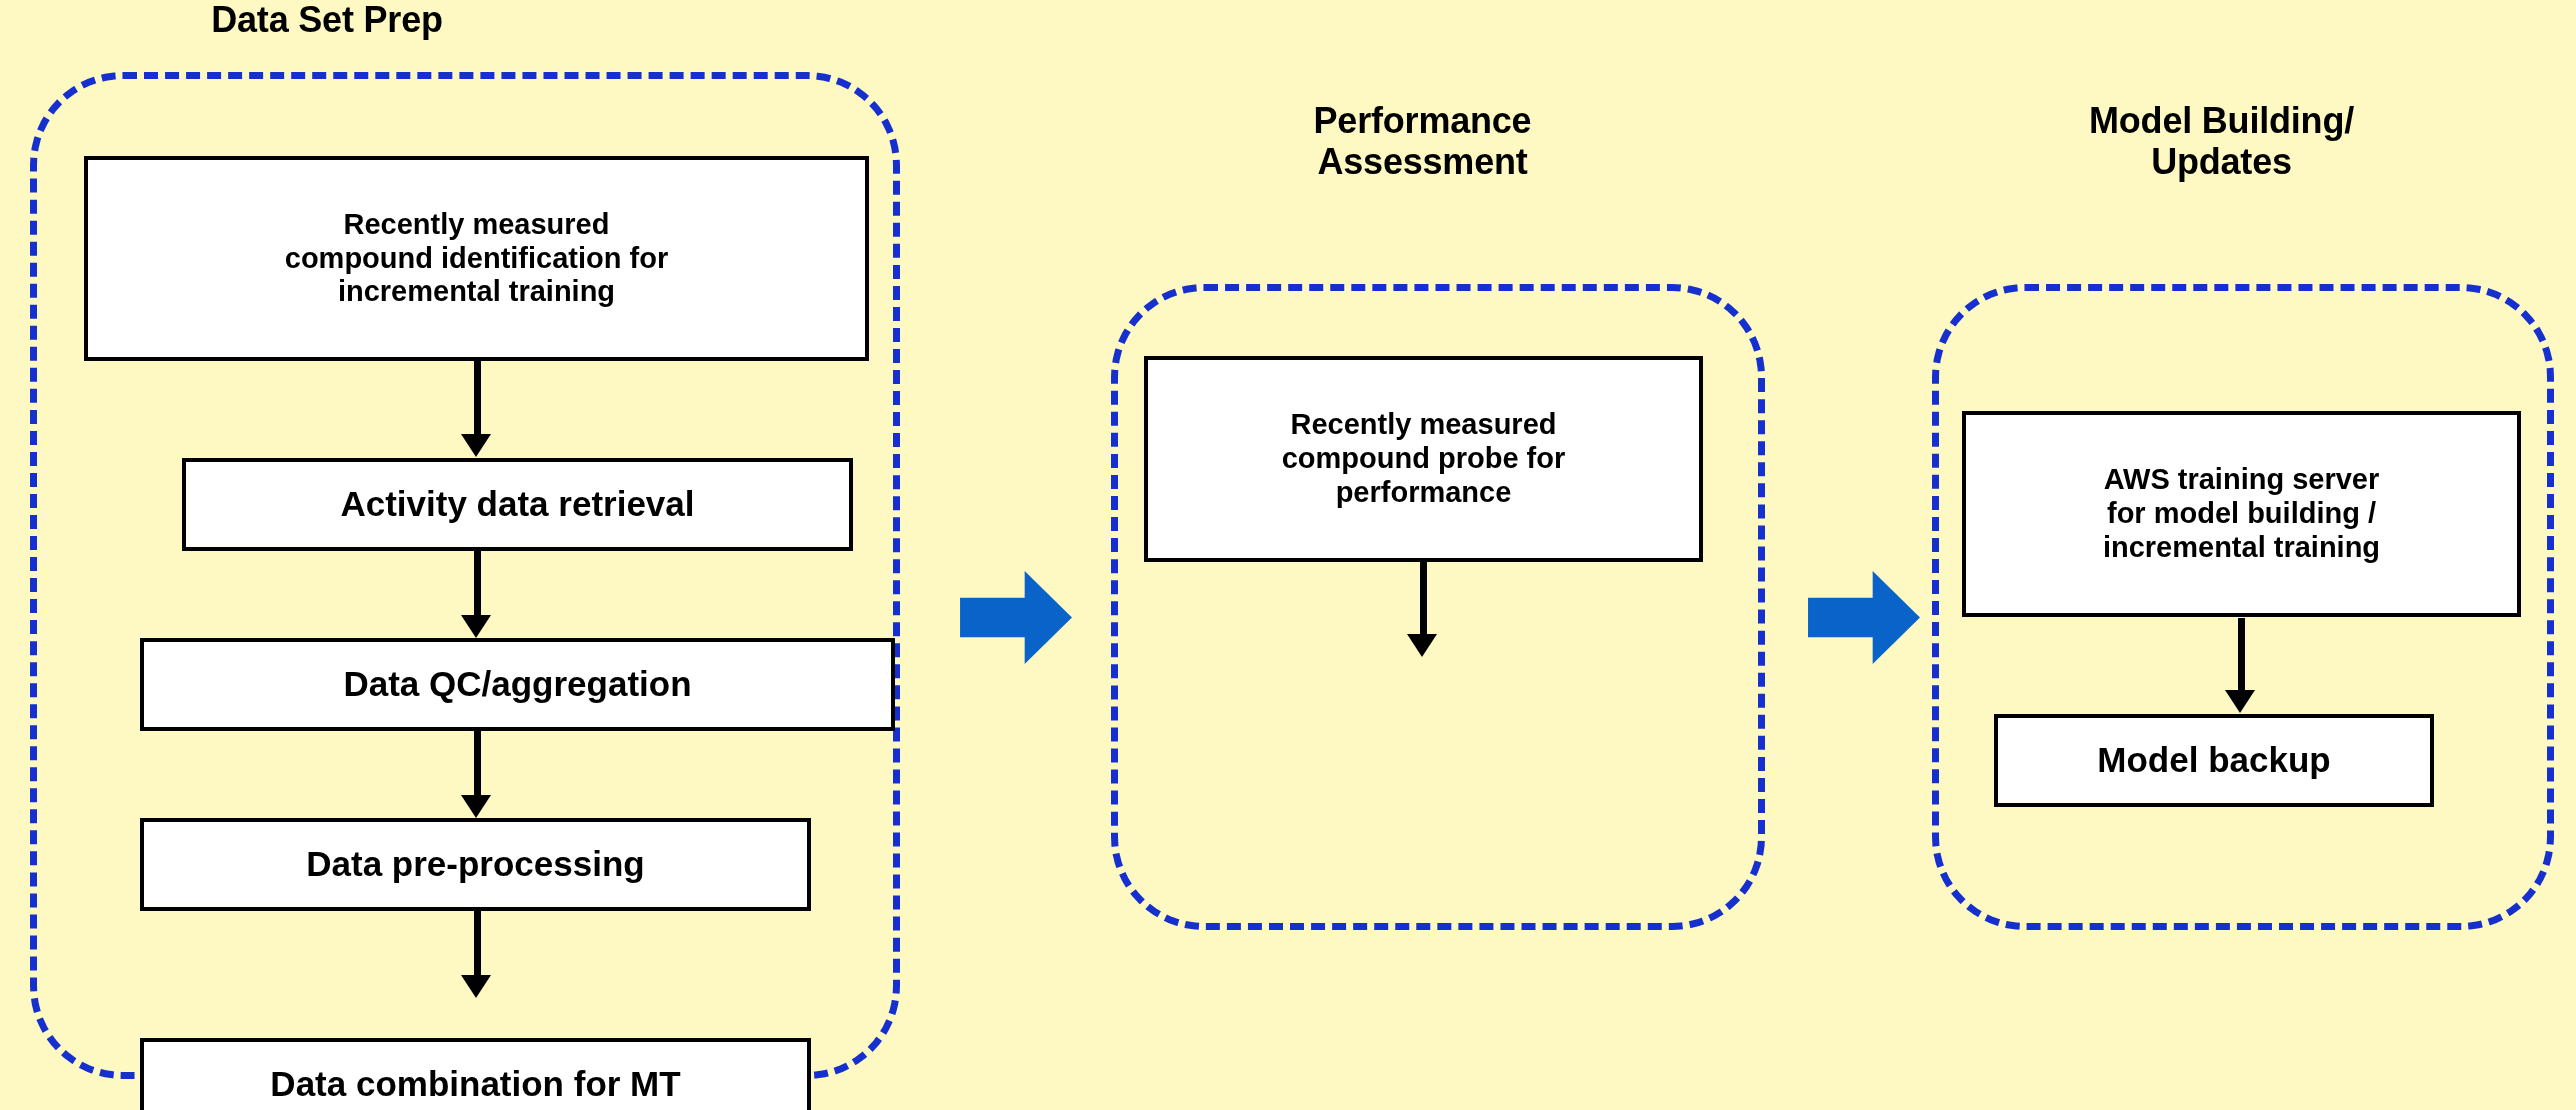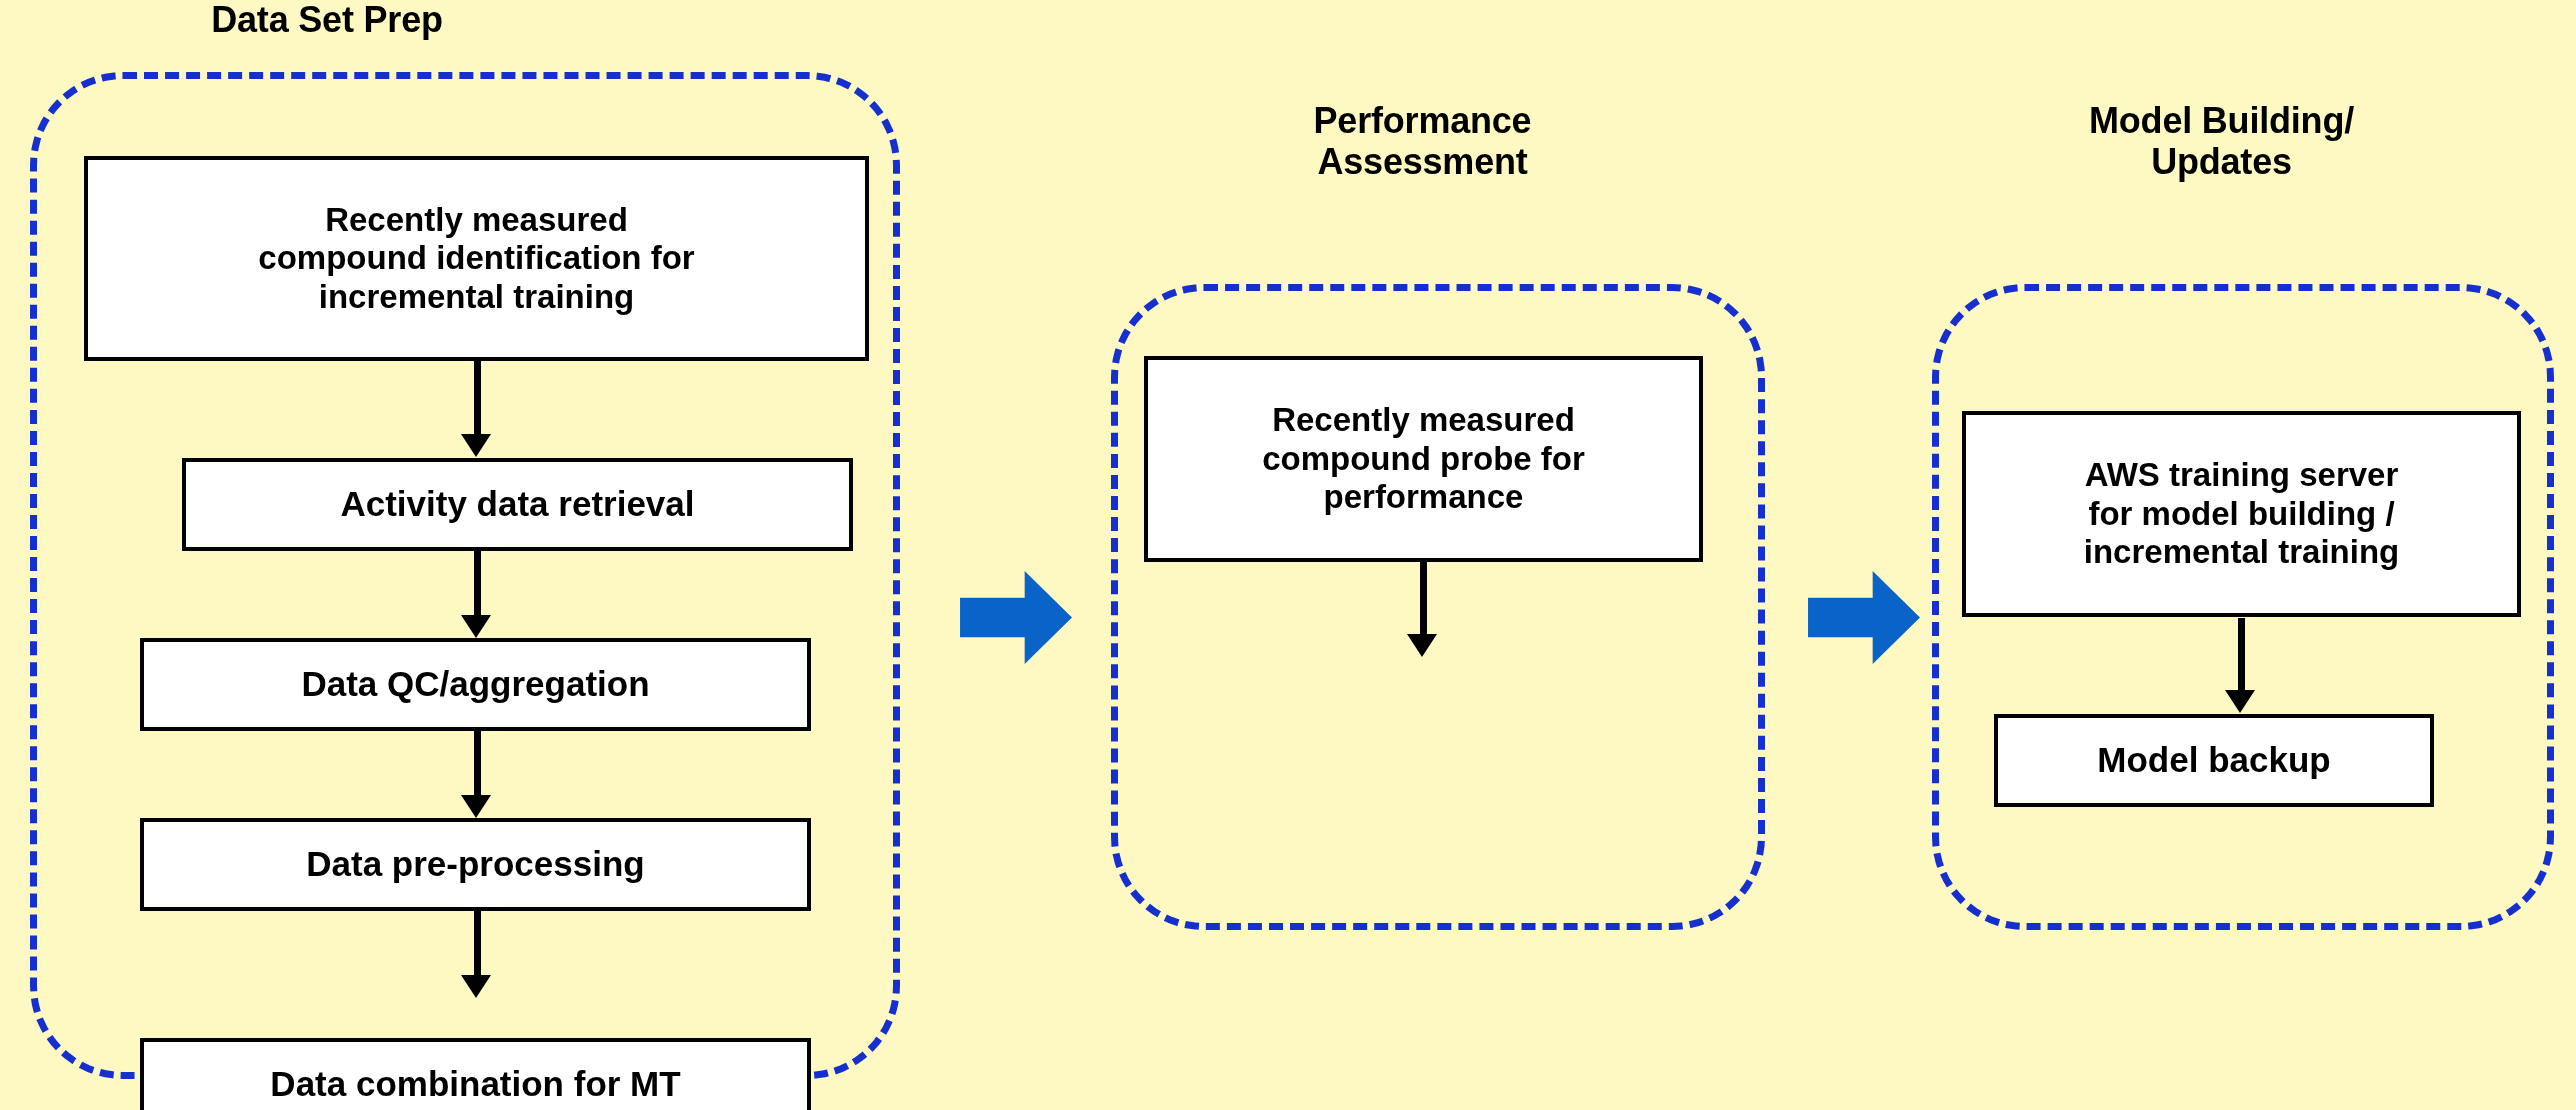--- a/index.html
+++ b/index.html
@@ -52,21 +52,21 @@
     align-items: center;
     justify-content: center;
     text-align: center;
     font-weight: bold;
     color: #000000;
     font-size: 35px;
     line-height: 1.17;
     padding: 3.2px 7.9px;
     white-space: pre-line;
   }
-  .node.tall { font-size: 33px; }
+  .node.tall { font-size: 29px; }
 
   
   .vconn {
     position: absolute;
     width: 0;
   }
   .vconn .shaft {
     position: absolute;
     left: 50%;
     top: 0;
@@ -111,21 +111,21 @@
     <div class="head" style="top:73px;"></div>
   </div>
 
   <div class="node" style="left:140px; top:458px; width:671px; height:93px;margin-left:42px;">Activity data retrieval</div>
 
   <div class="vconn" style="left:477px; top:551px; height:87px;">
     <div class="shaft" style="height:64px;"></div>
     <div class="head" style="top:64px;"></div>
   </div>
 
-  <div class="node" style="left:140px; top:638px; width:671px; height:93px;">Data QC/aggregation</div>
+  <div class="node" style="left:140px; top:638px; width:755px; height:93px;">Data QC/aggregation</div>
 
   <div class="vconn" style="left:477px; top:731px; height:87px;">
     <div class="shaft" style="height:64px;"></div>
     <div class="head" style="top:64px;"></div>
   </div>
 
   <div class="node" style="left:140px; top:818px; width:671px; height:93px;">Data pre-processing</div>
 
   <div class="vconn" style="left:477px; top:911px; height:87px;">
     <div class="shaft" style="height:64px;"></div>

